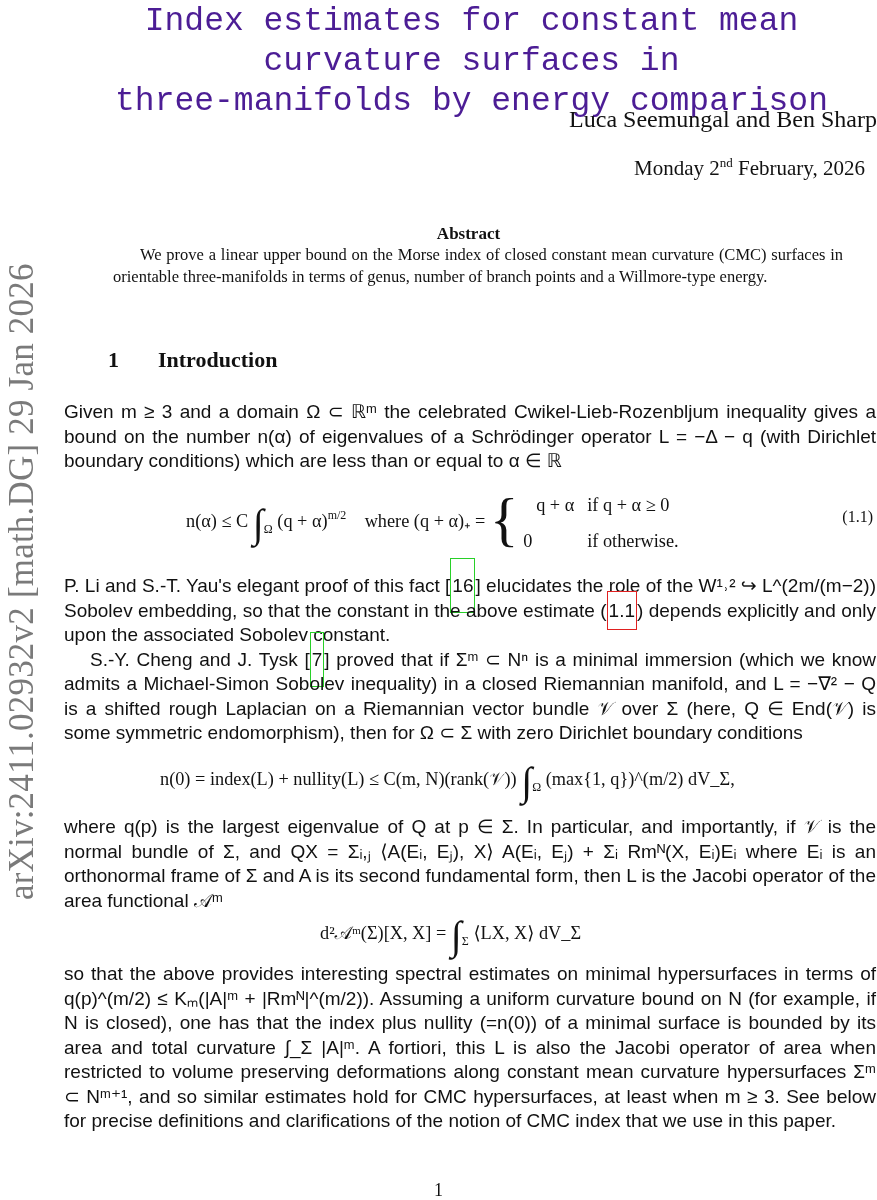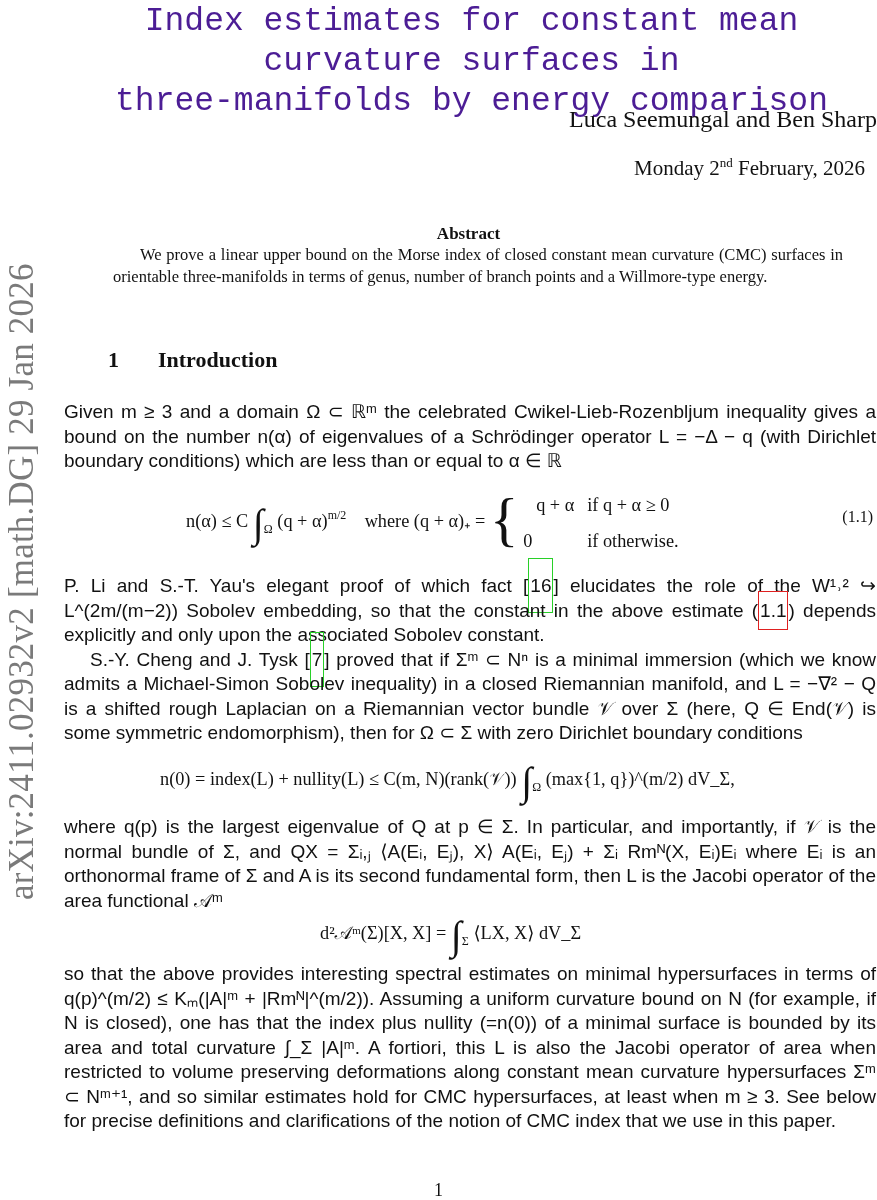--- a/index.html
+++ b/index.html
@@ -77,21 +77,21 @@
     &nbsp;&nbsp;&nbsp;<span>where (q + α)₊ =</span>
     <span class="brace">{</span>
     <span class="cases">
       <span style="display:inline-block;width:64px;text-align:center;">q + α</span><span>if q + α ≥ 0</span><br>
       <span style="display:inline-block;width:64px;">0</span><span>if otherwise.</span>
     </span>
   </div>
   <div class="eqnum" style="top:508px;">(1.1)</div>
 
   <div class="para" style="top:574px;">
-    <p><span>P. Li and S.-T. Yau's elegant proof of which fact </span>[<span class="cite">16</span>]<span> elucidates the role of the W¹˒² ↪ L^(2m/(m−2)) Sobolev embedding, so that the constant in the above estimate (</span><span class="eqref">1.1</span><span>) depends explicitly and only upon the associated Sobolev constant.</span></p>
+    <p><span>P. Li and S.-T. Yau's elegant proof of this fact </span>[<span class="cite">16</span>]<span> elucidates the role of the W¹˒² ↪ L^(2m/(m−2)) Sobolev embedding, so that the constant in the above estimate (</span><span class="eqref">1.1</span><span>) depends explicitly and only upon the associated Sobolev constant.</span></p>
     <p class="indent"><span>S.-Y. Cheng and J. Tysk </span>[<span class="cite">7</span>]<span> proved that if Σᵐ ⊂ Nⁿ is a minimal immersion (which we know admits a Michael-Simon Sobolev inequality) in a closed Riemannian manifold, and L = −∇² − Q is a shifted rough Laplacian on a Riemannian vector bundle 𝒱 over Σ (here, Q ∈ End(𝒱) is some symmetric endomorphism), then for Ω ⊂ Σ with zero Dirichlet boundary conditions</span></p>
   </div>
 
   <div class="eq" style="left:160px; top:758px;">
     <span>n(0) = index(L) + nullity(L) ≤ C(m, N)(rank(𝒱))</span>
     <span class="integral">∫</span><span class="sub">Ω</span>
     <span>(max{1, q})^(m/2)  dV_Σ,</span>
   </div>
 
   <div class="para" style="top:815px;">

